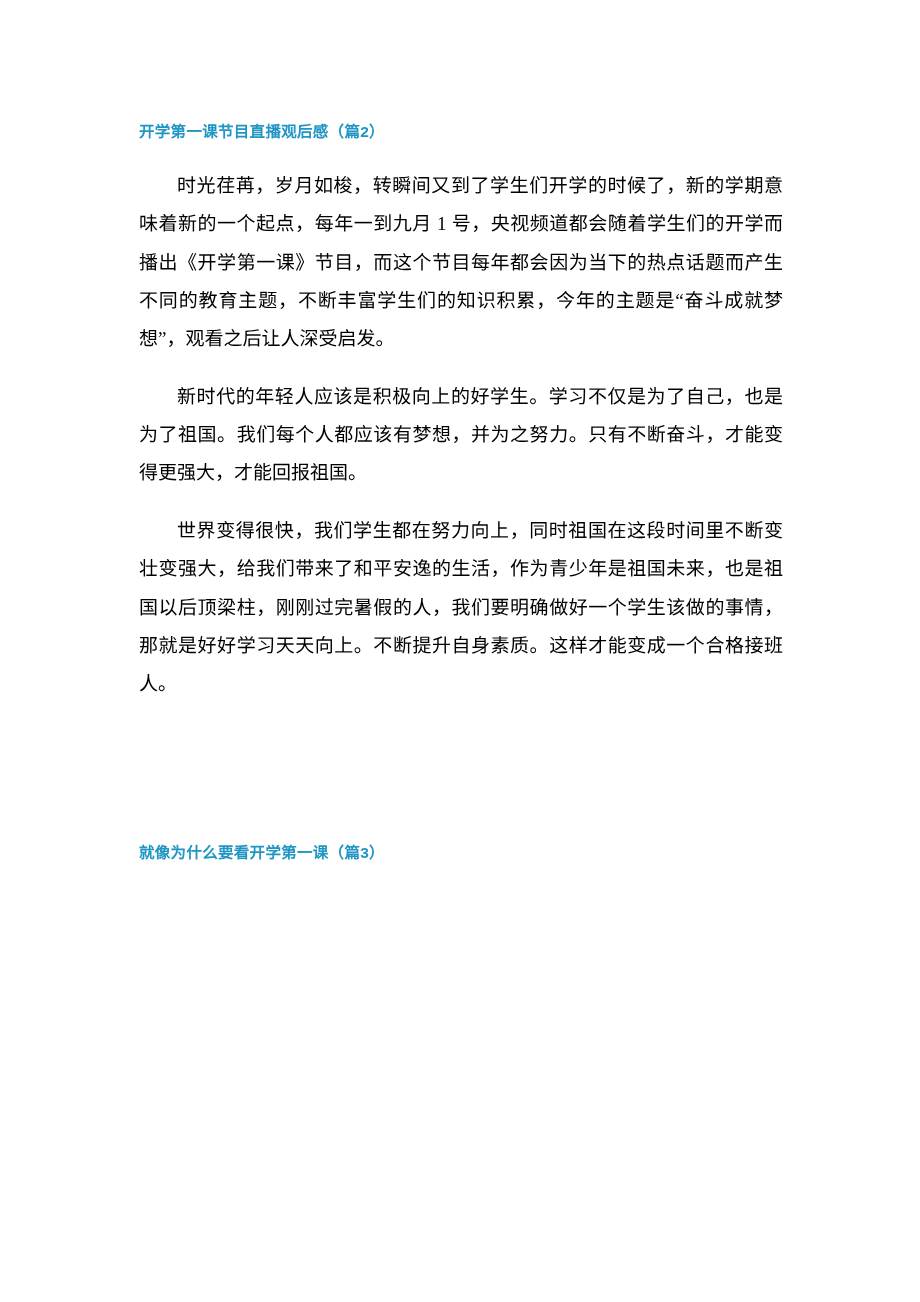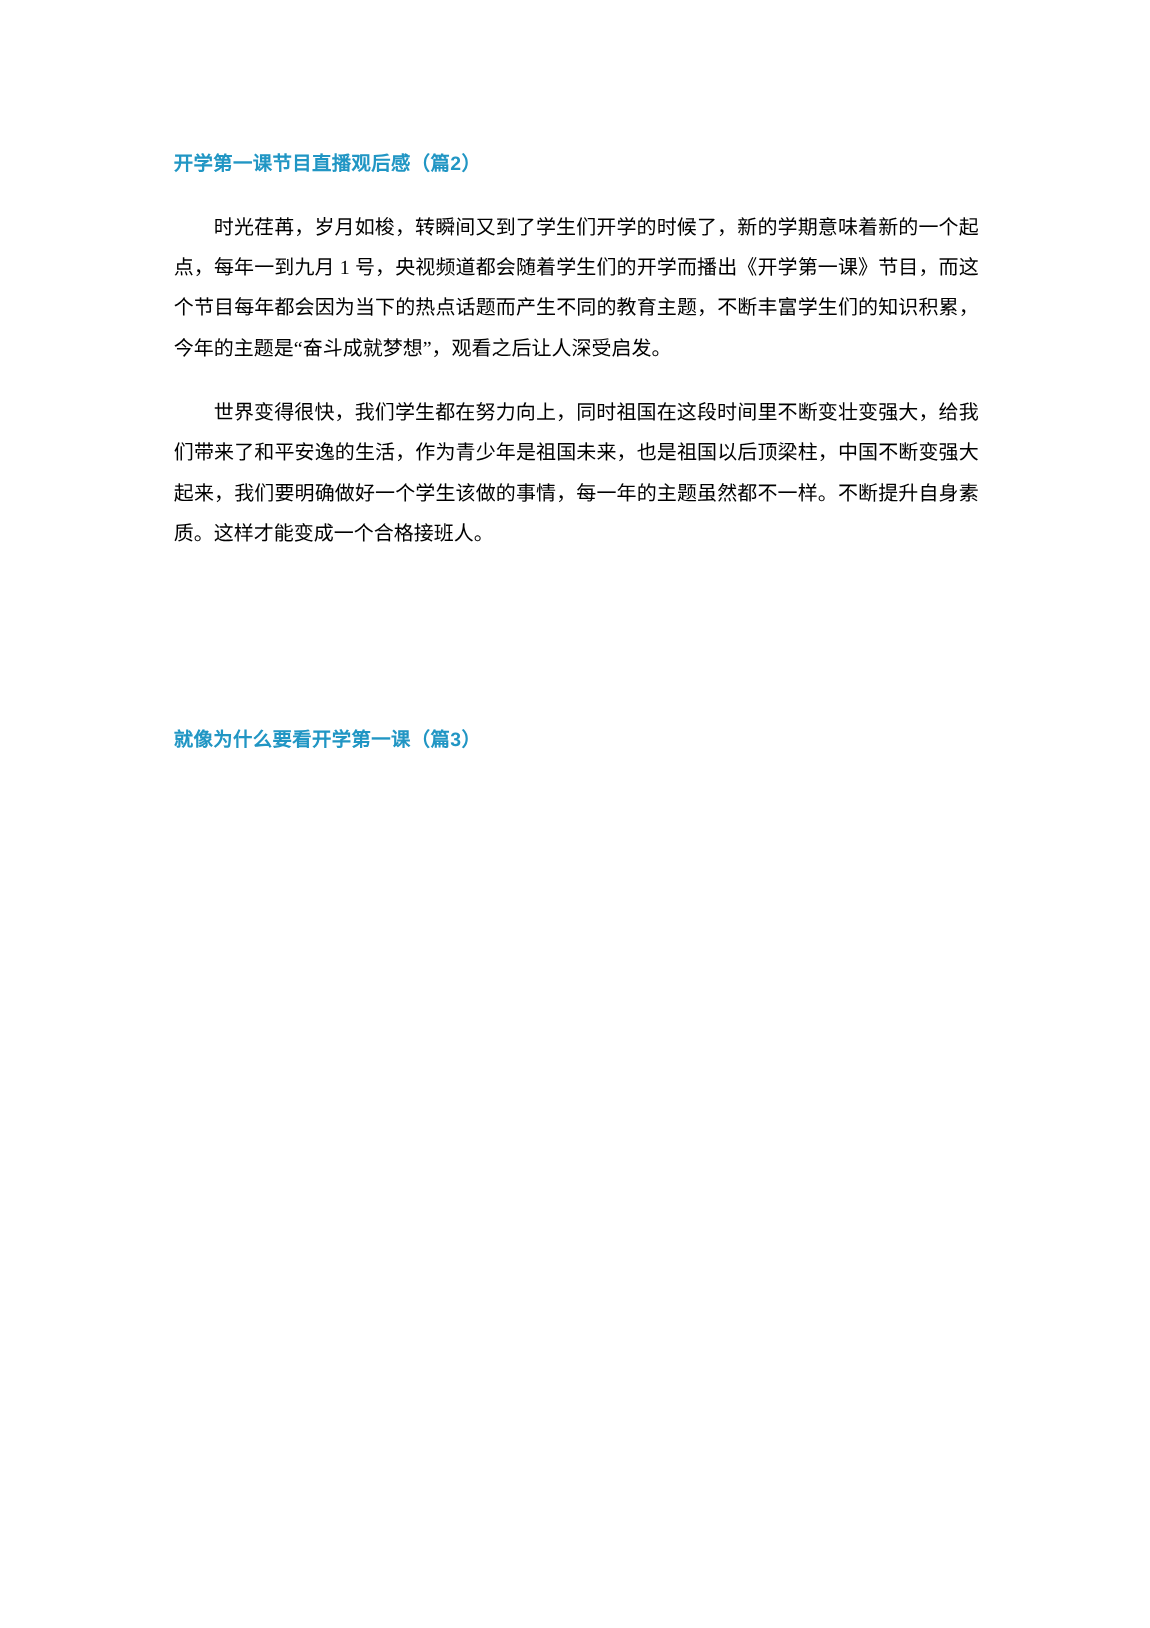--- a/index.html
+++ b/index.html
@@ -35,21 +35,21 @@
     line-height: 1.6;
     letter-spacing: 0.3px;
     margin: 0 0 22px 0;
     font-family: "Liberation Sans", "DejaVu Sans", sans-serif;
   }
   .section-heading.second {
     margin-top: 0;
   }
   p.para {
     margin: 0 0 19px 0;
-    font-size: 16px;
+    font-size: 19px;
     line-height: 2.02;
     text-align: justify;
     text-justify: inter-ideograph;
     text-indent: 2em;
     font-family: "Liberation Serif", "DejaVu Serif", serif;
     color: #000000;
   }
   .spacer-block {
     height: 118px;
   }
@@ -59,21 +59,22 @@
 
 <div class="page">
   <div class="content">
 
     <h2 class="section-heading">开学第一课节目直播观后感（篇2）</h2>
 
     <p class="para">时光荏苒，岁月如梭，转瞬间又到了学生们开学的时候了，新的学期意味着新的一个起点，每年一到九月 1 号，央视频道都会随着学生们的开学而播出《开学第一课》节目，而这个节目每年都会因为当下的热点话题而产生不同的教育主题，不断丰富学生们的知识积累，今年的主题是“奋斗成就梦想”，观看之后让人深受启发。</p>
 
 
 
+    <p class="para">新时代的年轻人应该是积极向上的好学生。学习不仅是为了自己，也是为了祖国。我们每个人都应该有梦想，并为之努力。只有不断奋斗，才能变得更强大，才能回报祖国。</p>
 
-    <p class="para">世界变得很快，我们学生都在努力向上，同时祖国在这段时间里不断变壮变强大，给我们带来了和平安逸的生活，作为青少年是祖国未来，也是祖国以后顶梁柱，中国不断变强大起来，我们要明确做好一个学生该做的事情，每一年的主题虽然都不一样。不断提升自身素质。这样才能变成一个合格接班人。</p>
+    <p class="para">世界变得很快，我们学生都在努力向上，同时祖国在这段时间里不断变壮变强大，给我们带来了和平安逸的生活，作为青少年是祖国未来，也是祖国以后顶梁柱，刚刚过完暑假的人，我们要明确做好一个学生该做的事情，那就是好好学习天天向上。不断提升自身素质。这样才能变成一个合格接班人。</p>
 
     <div class="spacer-block"></div>
 
     <h2 class="section-heading second">就像为什么要看开学第一课（篇3）</h2>
 
   </div>
 </div>
 
 </body></html>

